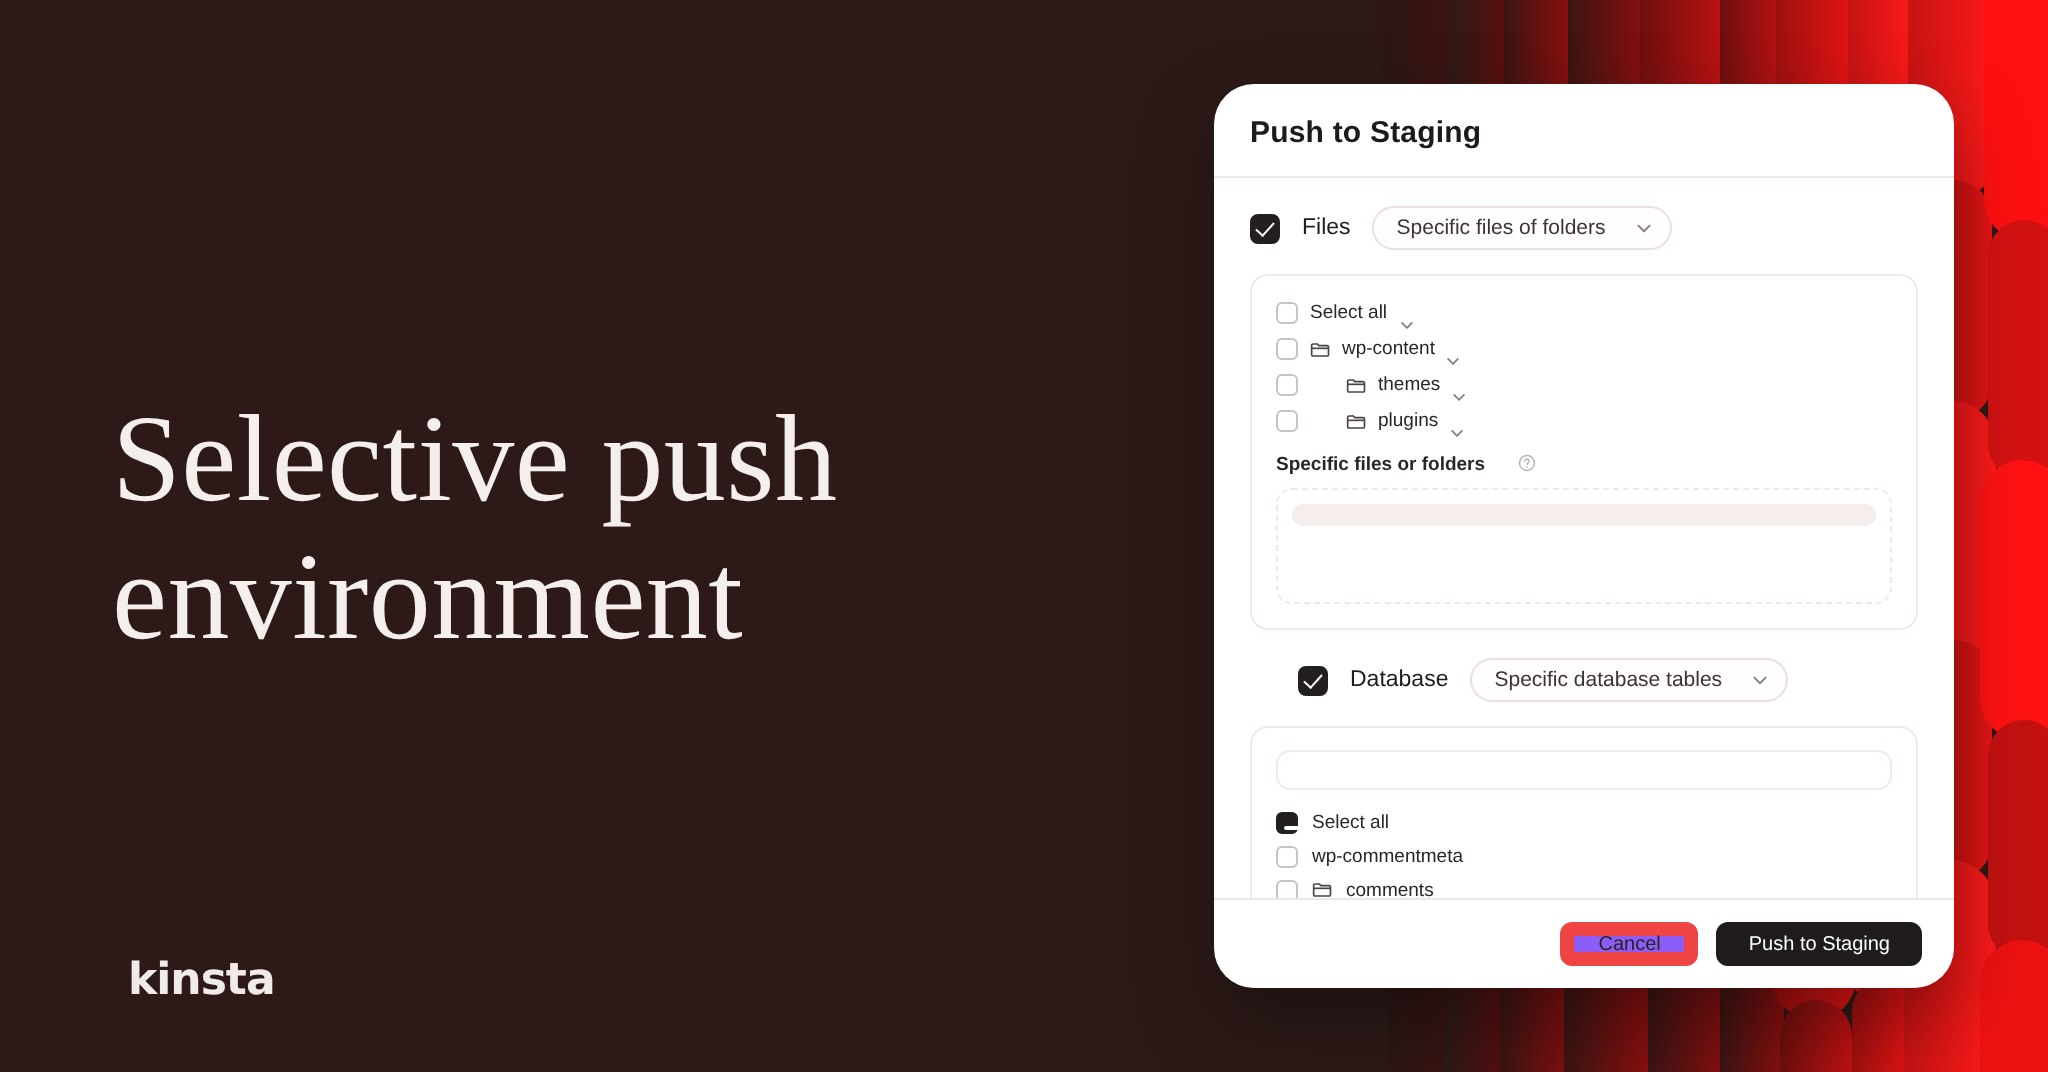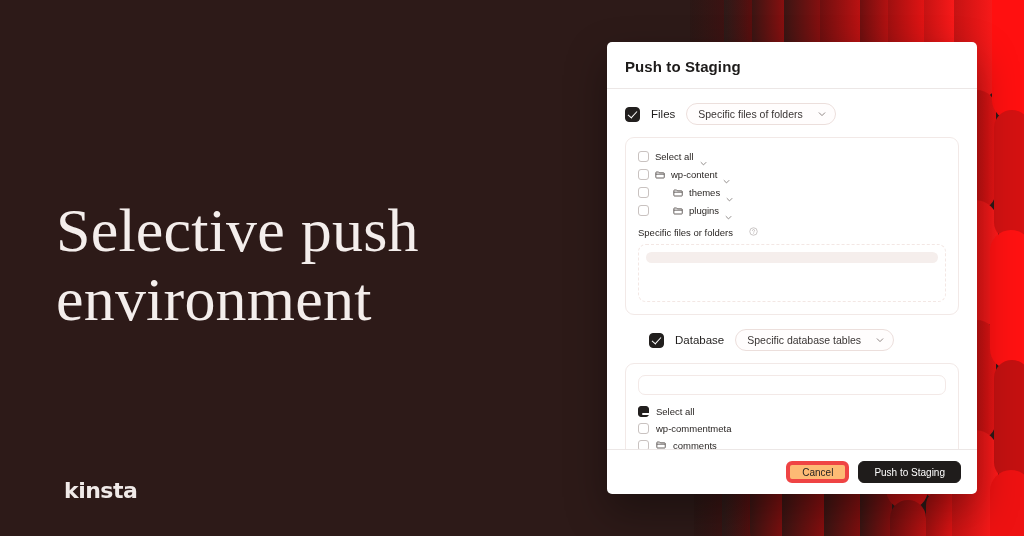--- a/index.html
+++ b/index.html
@@ -30,21 +30,21 @@
     font-family:"DejaVu Sans", sans-serif;
     font-size:22px; font-weight:700; letter-spacing:-0.5px;
     color:#f0eae8;
   }
 
   
   .dialog {
     position:absolute; left:607px; top:42px;
     width:370px; height:452px;
     background:#ffffff;
-    border-radius:5px;
+    border-radius:20px;
     box-shadow:0 18px 40px rgba(0,0,0,.35);
     z-index:10;
     overflow:hidden;
     display:flex; flex-direction:column;
   }
   .dialog-header {
     padding:16px 18px 13px 18px;
     border-bottom:1px solid #ece7e6;
   }
   .dialog-header h2 { font-size:15px; font-weight:700; color:#1d1b1a; letter-spacing:.1px; }
@@ -95,21 +95,21 @@
   .tree-row { display:flex; align-items:center; gap:6px; height:15px; margin-bottom:3px; }
   .tree-row .indent { display:block; }
   .tree-label { font-size:9.5px; color:#2a2624; white-space:nowrap; }
   .folder-ic { width:10px; height:10px; flex:none; }
   .folder-ic svg { display:block; }
   .mini-chev { width:7px; height:7px; flex:none; opacity:.75; }
 
   .field-label {
     display:flex; align-items:flex-start; gap:16px;
     margin:9px 0 6px 0;
-    font-size:9.5px; color:#2a2624;
+    font-size:9.5px; color:#2a2624;font-weight:bold;
   }
   .help-ic { width:9px; height:9px; flex:none; opacity:.6; }
 
   .dropzone {
     border:1px dashed #f3e7e4; border-radius:8px;
     height:58px; padding:7px;
     background:#fff;
   }
   .skeleton {
     height:11px; border-radius:6px;
@@ -130,21 +130,21 @@
     border-top:1px solid #ece7e6;
     padding:11px 16px;
     display:flex; justify-content:flex-end; align-items:center; gap:9px;
   }
   .btn {
     font-family:"Liberation Sans", sans-serif;
     font-size:10px; border-radius:6px; cursor:pointer;
     height:22px; padding:0 12px;
     display:inline-flex; align-items:center; justify-content:center;
   }
-  .btn-secondary { background:#fdba74; color:#272422; border:4px solid #ef4444; }
+  .btn-secondary { background:#8b5cf6; color:#272422; border:7px solid #ef4444; }
   .btn-primary { background:#1f1c1b; color:#fff; border:1px solid #1f1c1b; padding:0 15px; }
 </style>
 </head>
 <body>
 
 <div id="bg-art">
   <svg viewBox="0 0 1024 536" xmlns="http://www.w3.org/2000/svg" aria-hidden="true">
     <defs>
       <linearGradient id="gA" x1="0" y1="0" x2="1" y2="0">
         <stop offset="0" stop-color="#2d1a18"></stop>

